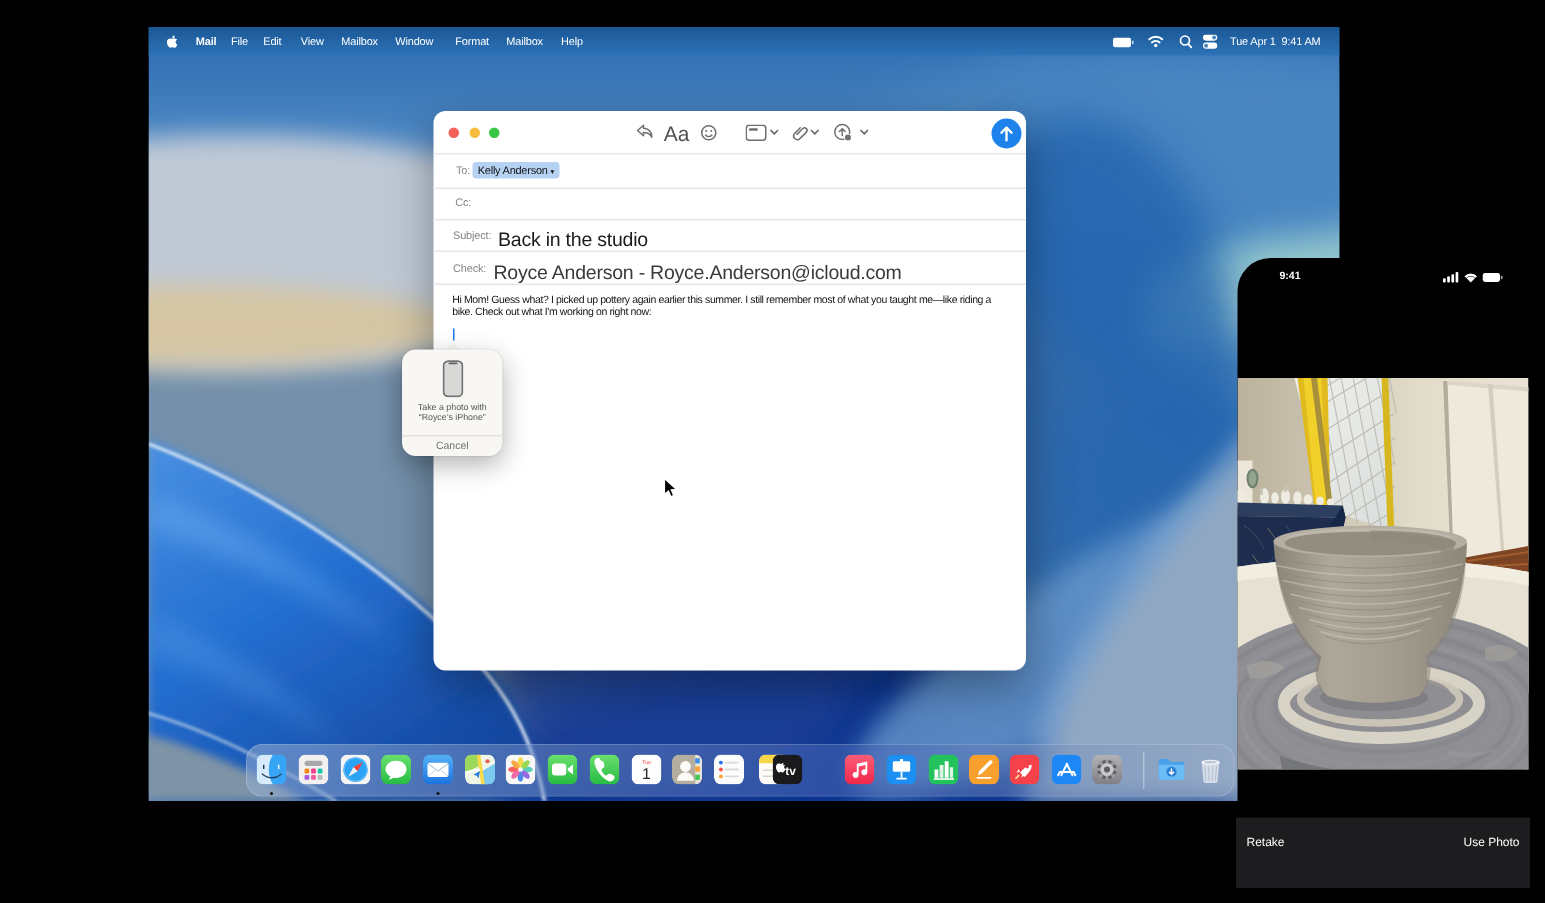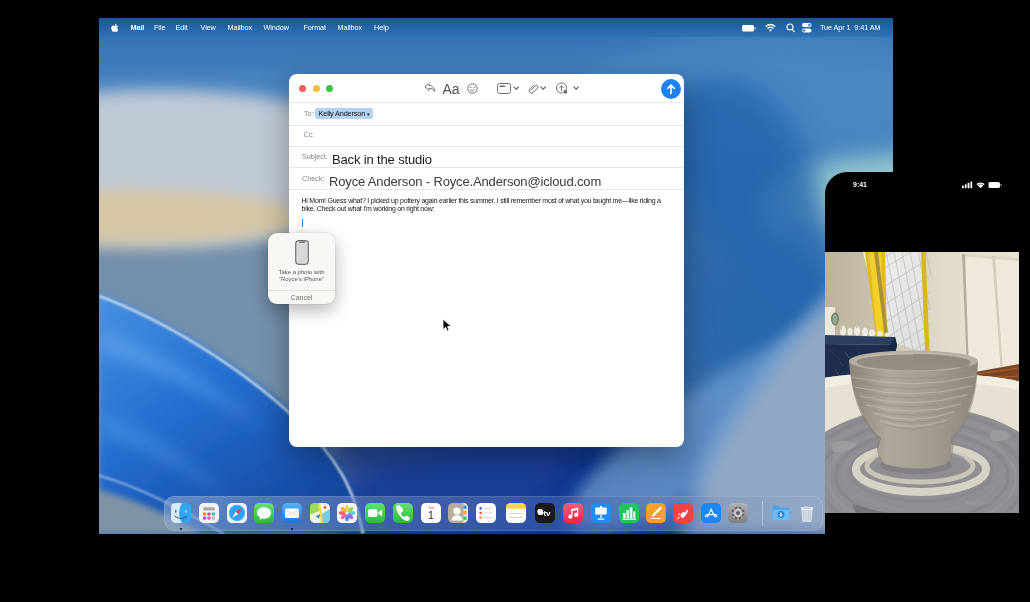--- a/index.html
+++ b/index.html
@@ -303,21 +303,21 @@
 
     <div class="dicon" style="left:341.7px"><svg width="20" height="20" viewBox="0 0 20 20">
           <rect width="20" height="20" rx="4.6" fill="#fdfcf9"></rect>
           <path d="M0 0 h20 v5.8 h-20 z" fill="#f7d64a"></path>
           <g stroke="#d8d5cd" stroke-width="1" stroke-linecap="round">
             <line x1="3" y1="10.5" x2="17" y2="10.5"></line>
             <line x1="3" y1="14.5" x2="17" y2="14.5"></line>
           </g>
         </svg></div>
 
-    <div class="dicon" style="left:371px"><svg width="20" height="20" viewBox="0 0 20 20">
+    <div class="dicon" style="left:351px"><svg width="20" height="20" viewBox="0 0 20 20">
           <rect width="20" height="20" rx="4.6" fill="#1a1a1c"></rect>
           <text x="12" y="13.4" font-family="Liberation Sans" font-size="8" font-weight="bold" fill="#fff" text-anchor="middle">tv</text>
           <path d="M6.93 6.43c-.3.36-.8.64-1.27.6-.06-.48.17-.98.44-1.29.3-.35.82-.62 1.24-.64.05.5-.14.98-.41 1.33zM7.3 7.26c.27 0 1.06-.36 1.75-.3-.74.42-1.16 1.2-1.02 2.08.12.78.6 1.3 1.17 1.53-.16.5-.4 1.02-.74 1.5-.45.65-.92 1.3-1.6 1.31-.66.01-.85-.39-1.62-.39-.78 0-1 .38-1.64.4-.66.03-1.17-.7-1.62-1.35C1.06 10.7.6 8.28 1.54 6.9c.47-.68 1.3-1.11 2.05-1.12.7-.01 1.37.47 1.8.47.43 0 1.2-.58 1.91-.49z" transform="translate(1.5,1.5) scale(0.78)" fill="#fff"></path>
         </svg></div>
 
     <div class="dicon" style="left:399.2px"><svg width="20" height="20" viewBox="0 0 20 20">
           <defs>
             <linearGradient id="red" x1="0" y1="0" x2="0" y2="1">
               <stop offset="0" stop-color="#fb5f78"></stop>
               <stop offset="1" stop-color="#f0264a"></stop>
@@ -554,13 +554,17 @@
         <path d="M35,144 Q88,158 142,143"></path>
         <path d="M41,153 Q88,166 136,152"></path>
         <path d="M48,161 Q88,174 129,160"></path>
         <path d="M55,169 Q88,180 122,168"></path>
     </g>
     <path d="M24,110 C27,148 40,172 56,186 C52,196 53,206 60,212 C52,206 50,196 54,187 C37,171 27,148 24,110z" fill="#877f72" opacity=".65"></path>
     <path d="M153,110 C151,148 141,172 125,186 C128,196 127,206 121,212 C128,206 130,196 128,187 C144,171 152,148 153,110z" fill="#8a8275" opacity=".5"></path>
 
     <rect width="194" height="261" fill="#000" opacity="0"></rect>
   </svg>
+  <div id="panel">
+    <span style="position:absolute;left:7px;top:12px">Retake</span>
+    <span style="position:absolute;right:7px;top:12px">Use Photo</span>
+  </div>
 </div>
 
 </body></html>

